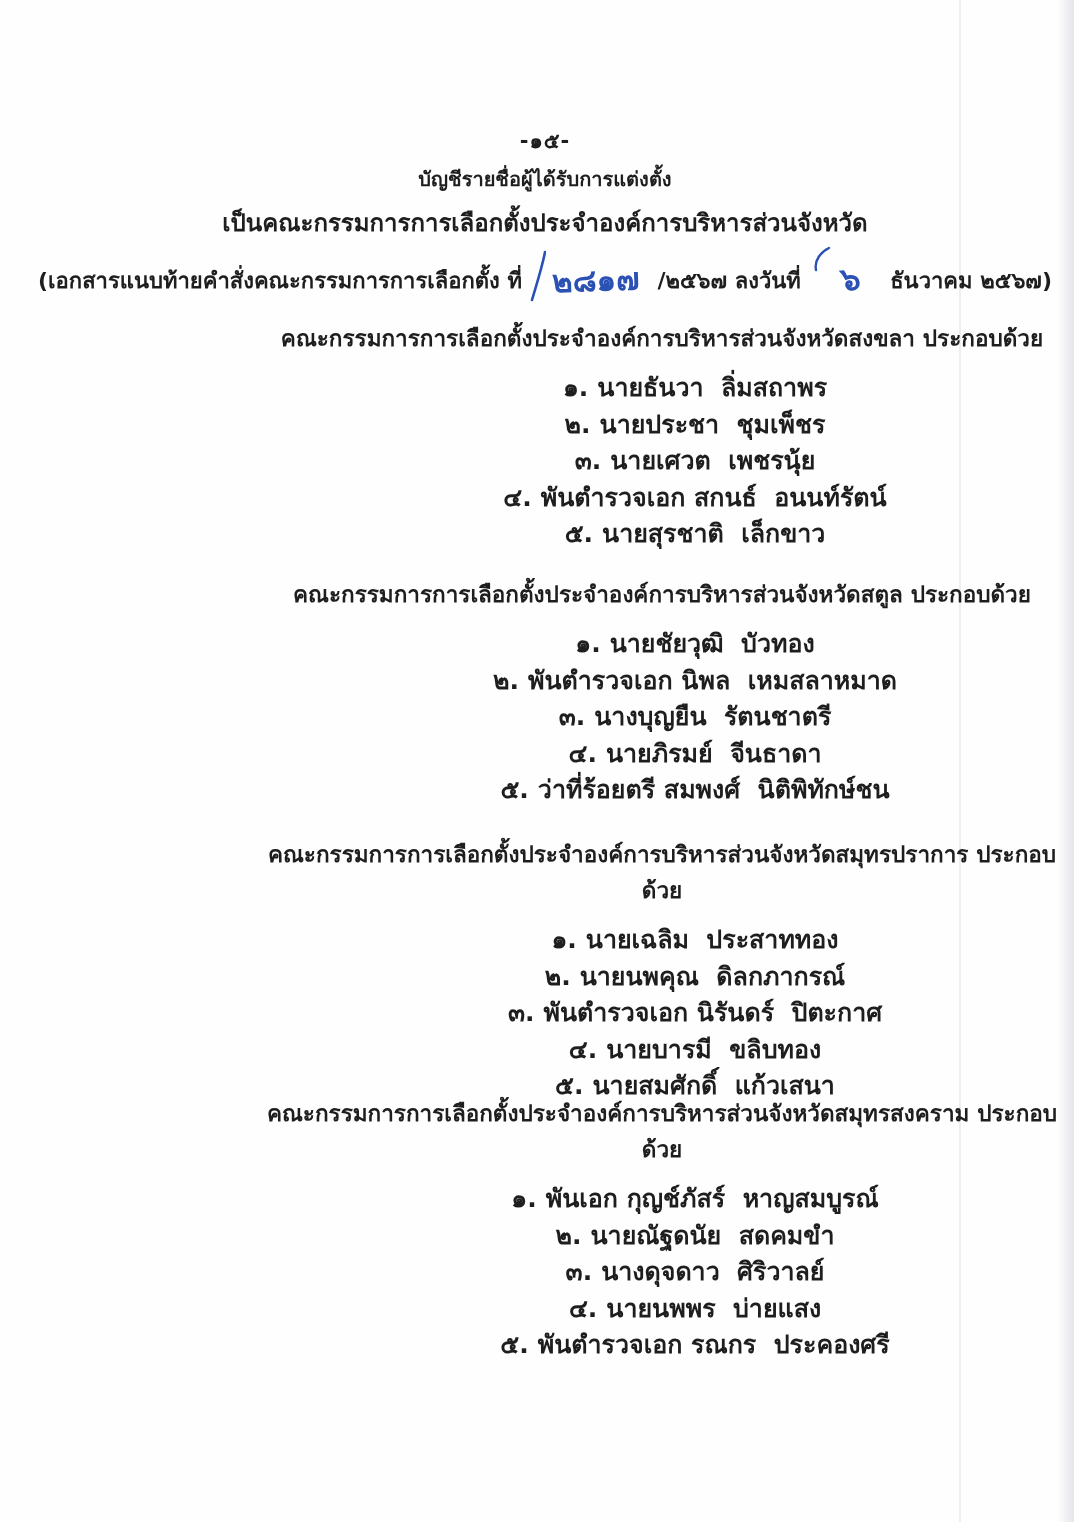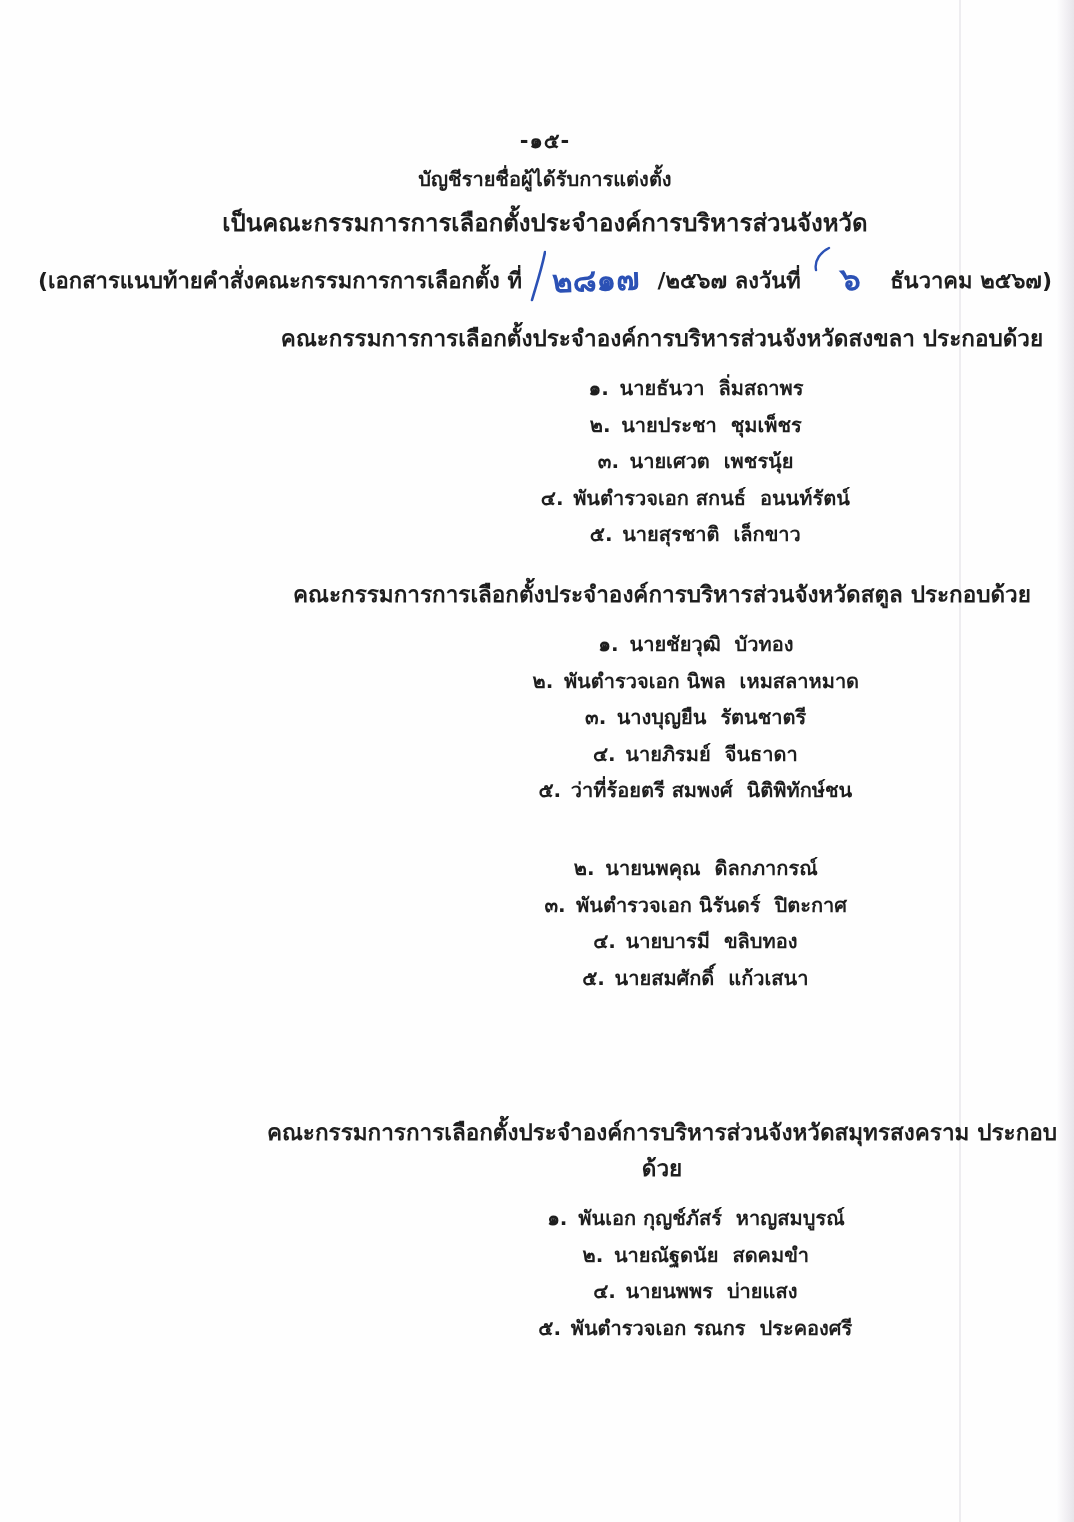--- a/index.html
+++ b/index.html
@@ -25,28 +25,28 @@
     transform:rotate(-3deg); line-height:1;
   }
   .hand-num { font-size:31px; margin:0 10px 0 2px; transform:rotate(-2deg) translateY(3px); }
   .hand-day { font-size:32px; margin:0 22px 0 16px; transform:rotate(-4deg) translateY(2px); }
   .pen-stroke { vertical-align:-14px; margin-right:-3px; }
   .pen-stroke2 { vertical-align:16px; margin-right:-14px; }
 
   .section { position:absolute; left:0; width:100%;text-align:center; }
   .sec-head { margin-left:250px; font-size:22.5px; font-weight:600; }
   .members { list-style:none; margin:14px 0 0 316px; padding:0; }
-  .members li { height:36.5px; line-height:36.5px; font-size:20px; font-weight:600; white-space:pre; }
+  .members li { height:36.5px; line-height:36.5px; font-size:25px; font-weight:600; white-space:pre; }
   .mno { display:inline-block; min-width:24px; margin-right:9px; }
   .mname { white-space:pre; }
 
   .sec-1 { top:320px; }
   .sec-2 { top:576px; }
   .sec-3 { top:836px; }
-  .sec-4 { top:1095px;margin-top:19px; }
+  .sec-4 { top:1095px; }
 </style>
 </head>
 <body>
 
 <div class="page">
 
   <div class="scan-line"></div>
   <div class="edge-hairline"></div>
   <div class="page-edge"></div>
 
@@ -84,31 +84,34 @@
     <ul class="members">
       <li><span class="mno">๑.</span><span class="mname">นายชัยวุฒิ  บัวทอง</span></li>
       <li><span class="mno">๒.</span><span class="mname">พันตำรวจเอก นิพล  เหมสลาหมาด</span></li>
       <li><span class="mno">๓.</span><span class="mname">นางบุญยืน  รัตนชาตรี</span></li>
       <li><span class="mno">๔.</span><span class="mname">นายภิรมย์  จีนธาดา</span></li>
       <li><span class="mno">๕.</span><span class="mname">ว่าที่ร้อยตรี สมพงศ์  นิติพิทักษ์ชน</span></li>
     </ul>
   </div>
 
   <div class="section sec-3">
+    <div class="sec-head">คณะกรรมการการเลือกตั้งประจำองค์การบริหารส่วนจังหวัดสมุทรปราการ ประกอบด้วย</div>
     <ul class="members">
+      <li><span class="mno">๑.</span><span class="mname">นายเฉลิม  ประสาททอง</span></li>
       <li><span class="mno">๒.</span><span class="mname">นายนพคุณ  ดิลกภากรณ์</span></li>
       <li><span class="mno">๓.</span><span class="mname">พันตำรวจเอก นิรันดร์  ปิตะกาศ</span></li>
       <li><span class="mno">๔.</span><span class="mname">นายบารมี  ขลิบทอง</span></li>
       <li><span class="mno">๕.</span><span class="mname">นายสมศักดิ์  แก้วเสนา</span></li>
     </ul>
   </div>
 
   <div class="section sec-4">
     <div class="sec-head">คณะกรรมการการเลือกตั้งประจำองค์การบริหารส่วนจังหวัดสมุทรสงคราม ประกอบด้วย</div>
     <ul class="members">
       <li><span class="mno">๑.</span><span class="mname">พันเอก กุญช์ภัสร์  หาญสมบูรณ์</span></li>
       <li><span class="mno">๒.</span><span class="mname">นายณัฐดนัย  สดคมขำ</span></li>
+      <li><span class="mno">๓.</span><span class="mname">นางดุจดาว  ศิริวาลย์</span></li>
       <li><span class="mno">๔.</span><span class="mname">นายนพพร  บ่ายแสง</span></li>
       <li><span class="mno">๕.</span><span class="mname">พันตำรวจเอก รณกร  ประคองศรี</span></li>
     </ul>
   </div>
 
 </div>
 
 </body></html>

